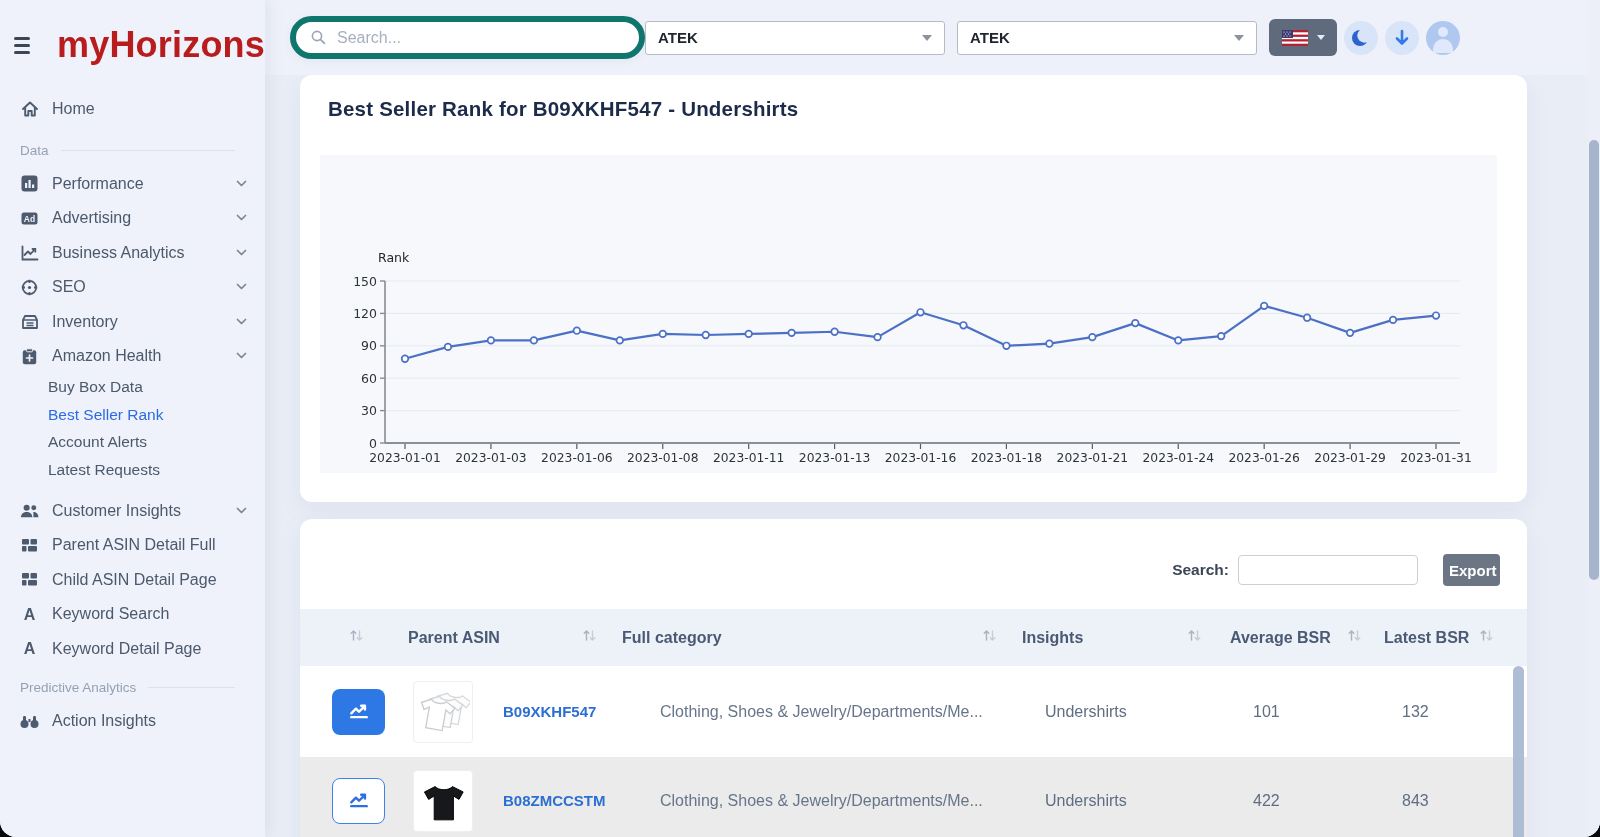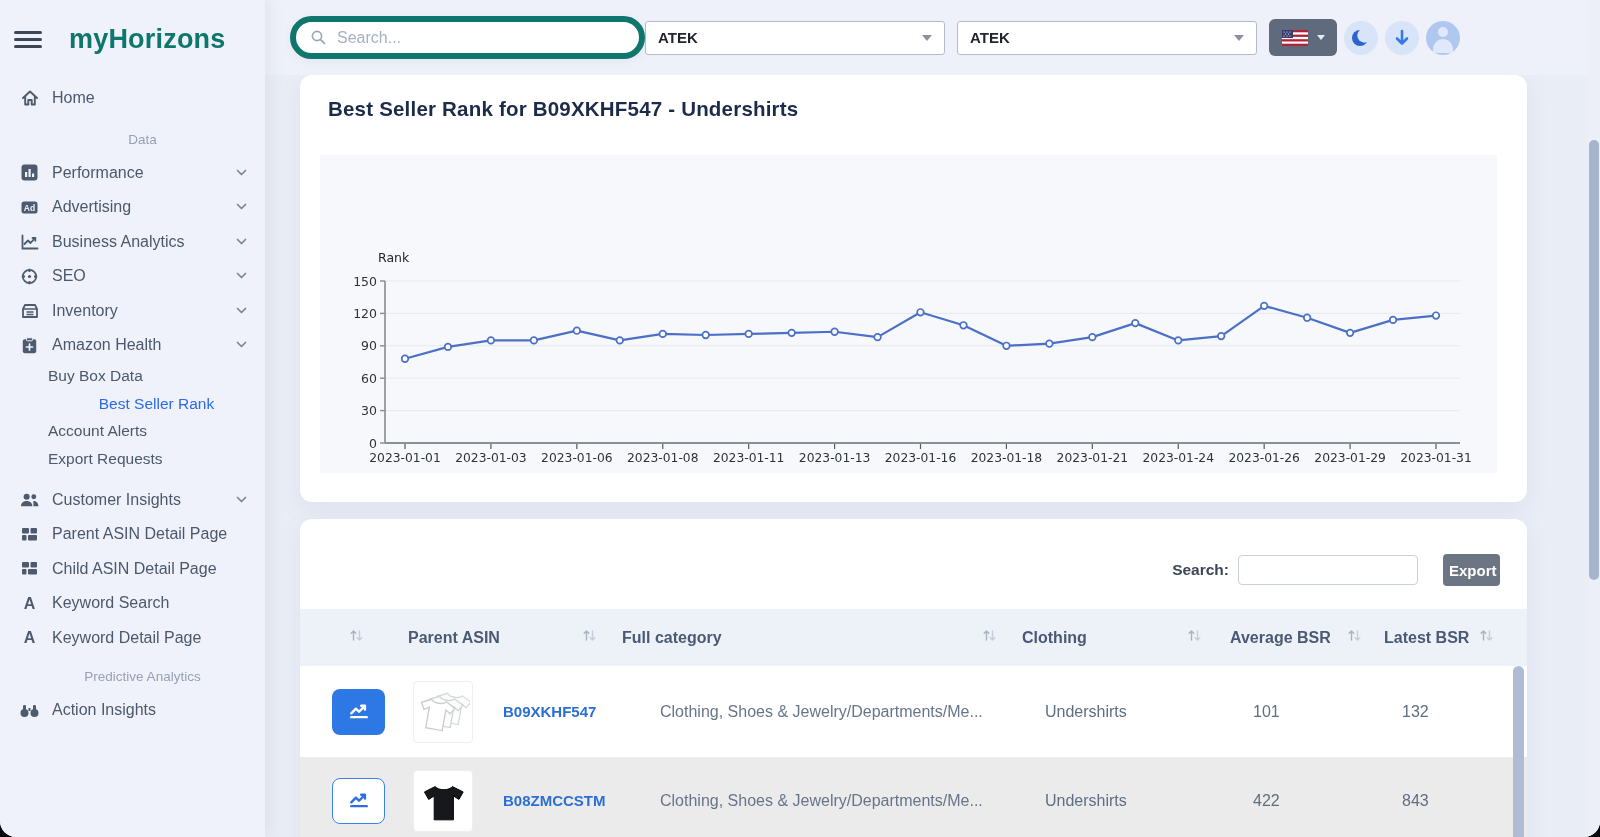--- a/index.html
+++ b/index.html
@@ -16,34 +16,34 @@
   }
   
   aside{
     flex:0 0 265px; width:265px; height:100%;
     background:#eff2fa; position:relative; z-index:3;
     box-shadow:2px 0 16px rgba(110,125,160,.14);
   }
   .side-head{ display:flex; align-items:center; padding:24px 0 0 14px; }
   .hamburger{ width:28px; cursor:pointer; background:none; border:0; padding:0; }
   .hamburger span{ display:block; height:3px; border-radius:2px; background:#3d4654; margin:4px 0; }
-  .logo{ font-size:27px; font-weight:700; color:#0f766e; margin-left:27px; letter-spacing:.2px; }
+  .logo{ font-size:36px; font-weight:700; color:#b91c1c; margin-left:27px; letter-spacing:.2px; }
   nav{ padding-top:26px; }
   .side-item{ height:34.5px; display:flex; align-items:center; padding:0 16px 0 20px;
     color:#4c596c; font-size:16px; cursor:pointer; }
   .side-item:first-child{ margin-bottom:16px; }
   .s-icon{ width:19px; height:19px; display:flex; align-items:center; justify-content:center; margin-right:13px; flex:0 0 19px; }
   .s-label{ flex:1; white-space:nowrap; }
   .s-chev{ width:14px; height:14px; display:flex; }
   .side-section{ margin:14px 0 9px; display:flex; align-items:center; padding-left:20px;
-    font-size:13.5px; color:#97a1b4;flex-direction:column; }
+    font-size:13.5px; color:#97a1b4; }
   .side-section i{ flex:1; height:1px; background:#dce1ec; margin:0 30px 0 12px; }
   .side-sub{ height:27.5px; display:flex; align-items:center; padding-left:48px;
     font-size:15.5px; color:#4c596c; cursor:pointer; }
-  .side-sub.active{ color:#2c6ae4;text-align:center; }
+  .side-sub.active{ color:#2c6ae4; }
   .group-gap{ height:10px; }
   
   .main{ flex:1; min-width:0; display:flex; flex-direction:column; }
   .topbar{ flex:0 0 75px; height:75px; display:flex; align-items:center;
     padding:0 58px 0 25px; background:#eef1f9; }
   .search-pill{ width:355px; height:43px; border-radius:22px; background:#fff;
     border:6px solid #0f766e; display:flex; align-items:center; padding:0 15px;
     box-shadow:0 2px 8px rgba(140,150,180,.10); }
   .search-pill svg{ flex:0 0 15px; }
   .search-pill input{ border:0; outline:0; flex:1; margin-left:9px; font-size:16px;
@@ -232,21 +232,21 @@
         <div class="side-sub">
           <span class="s-label">Buy Box Data</span>
         </div>
         <div class="side-sub active">
           <span class="s-label">Best Seller Rank</span>
         </div>
         <div class="side-sub">
           <span class="s-label">Account Alerts</span>
         </div>
         <div class="side-sub">
-          <span class="s-label">Export Requests</span>
+          <span class="s-label">Latest Requests</span>
         </div>
         <div class="group-gap"></div>
         <div class="side-item">
       <span class="s-icon">
             <svg width="20" height="16" viewBox="0 0 20 16">
               <circle cx="7" cy="4.5" r="3.2" fill="#4e5b6e"></circle>
               <path d="M1 14.5 C1 10.8 4 9 7 9 C10 9 13 10.8 13 14.5 Z" fill="#4e5b6e"></path>
               <circle cx="14.5" cy="4.5" r="2.6" fill="#4e5b6e"></circle>
               <path d="M14 9 C17 9 19.3 10.8 19.3 14.5 H14.2" fill="#4e5b6e"></path>
             </svg>
@@ -260,21 +260,21 @@
     </div>
         <div class="side-item">
       <span class="s-icon">
             <svg width="17" height="15" viewBox="0 0 17 15">
               <rect x="1" y="1" width="7" height="5.5" rx="1" fill="#4e5b6e"></rect>
               <rect x="9.5" y="1" width="6.5" height="5.5" rx="1" fill="#4e5b6e"></rect>
               <rect x="1" y="8" width="4.5" height="5.5" rx="1" fill="#4e5b6e"></rect>
               <rect x="7" y="8" width="9" height="5.5" rx="1" fill="#4e5b6e"></rect>
             </svg>
           </span>
-      <span class="s-label">Parent ASIN Detail Page</span>
+      <span class="s-label">Parent ASIN Detail Full</span>
 
     </div>
         <div class="side-item">
       <span class="s-icon">
             <svg width="17" height="15" viewBox="0 0 17 15">
               <rect x="1" y="1" width="7" height="5.5" rx="1" fill="#4e5b6e"></rect>
               <rect x="9.5" y="1" width="6.5" height="5.5" rx="1" fill="#4e5b6e"></rect>
               <rect x="1" y="8" width="4.5" height="5.5" rx="1" fill="#4e5b6e"></rect>
               <rect x="7" y="8" width="9" height="5.5" rx="1" fill="#4e5b6e"></rect>
             </svg>
@@ -485,21 +485,21 @@
                 </svg></span>
      </div>
             <div class="th c2">
        <span>Full category</span>
        <span><svg width="15" height="15" viewBox="0 0 15 15">
                   <path d="M4.5 12 V3 M2.2 5.3 L4.5 3 L6.8 5.3" fill="none" stroke="#a9b2c1" stroke-width="1.4" stroke-linecap="round" stroke-linejoin="round"></path>
                   <path d="M10.5 3 V12 M8.2 9.7 L10.5 12 L12.8 9.7" fill="none" stroke="#c6cdd9" stroke-width="1.4" stroke-linecap="round" stroke-linejoin="round"></path>
                 </svg></span>
      </div>
             <div class="th c3">
-       <span>Clothing</span>
+       <span>Insights</span>
        <span><svg width="15" height="15" viewBox="0 0 15 15">
                   <path d="M4.5 12 V3 M2.2 5.3 L4.5 3 L6.8 5.3" fill="none" stroke="#a9b2c1" stroke-width="1.4" stroke-linecap="round" stroke-linejoin="round"></path>
                   <path d="M10.5 3 V12 M8.2 9.7 L10.5 12 L12.8 9.7" fill="none" stroke="#c6cdd9" stroke-width="1.4" stroke-linecap="round" stroke-linejoin="round"></path>
                 </svg></span>
      </div>
             <div class="th c4">
        <span>Average BSR</span>
        <span><svg width="15" height="15" viewBox="0 0 15 15">
                   <path d="M4.5 12 V3 M2.2 5.3 L4.5 3 L6.8 5.3" fill="none" stroke="#a9b2c1" stroke-width="1.4" stroke-linecap="round" stroke-linejoin="round"></path>
                   <path d="M10.5 3 V12 M8.2 9.7 L10.5 12 L12.8 9.7" fill="none" stroke="#c6cdd9" stroke-width="1.4" stroke-linecap="round" stroke-linejoin="round"></path>

